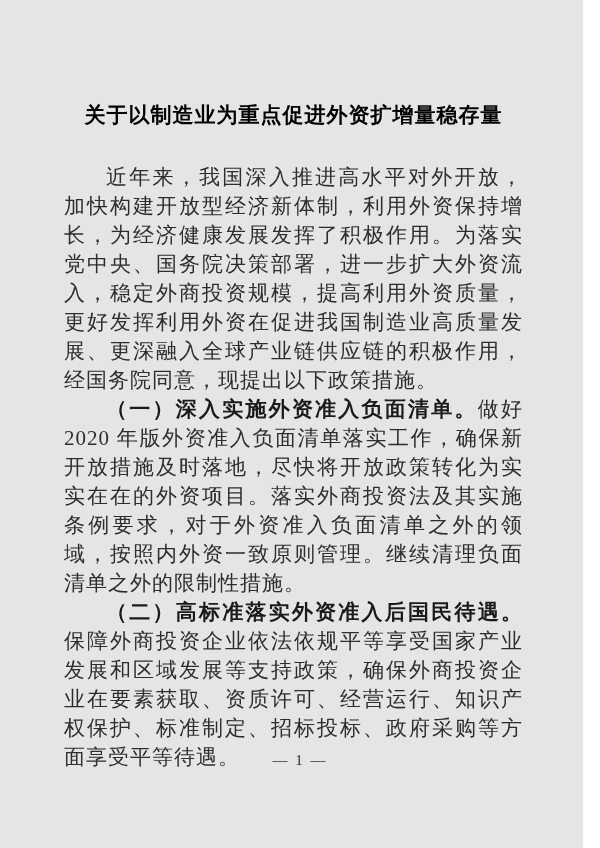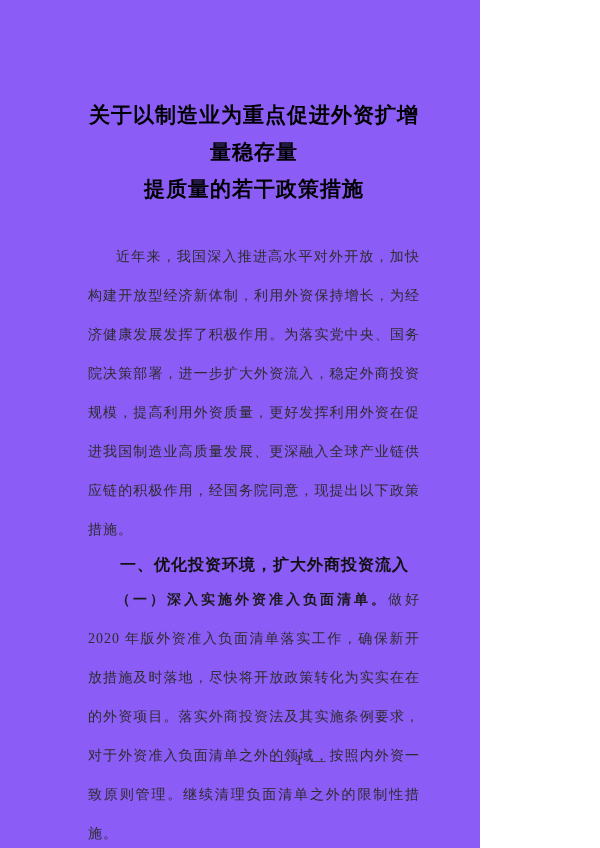--- a/index.html
+++ b/index.html
@@ -9,43 +9,43 @@
   }
   body {
     width: 600px;
     height: 848px;
     overflow: hidden;
     position: relative;
     font-family: "Liberation Serif", serif;
   }
   .page {
     box-sizing: border-box;
-    width: 480px;
+    width: 583px;
     height: 848px;
-    padding: 96px 60px 0 88px;
-    background: #8b5cf6;
+    padding: 96px 60px 0 64px;
+    background: #e5e5e5;
     position: relative;
   }
   .title {
     margin: 0 0 30px 0;
     text-align: center;
     font-family: "Liberation Sans", sans-serif;
     font-weight: bold;
     font-size: 21px;
     line-height: 37px;
     color: #000000;
     letter-spacing: 1px;
   }
   .title .title-line {
     display: block;
   }
   .para {
     margin: 0;
-    font-size: 14px;
-    line-height: 39px;
+    font-size: 21px;
+    line-height: 29px;
     color: #2d2d2d;
     text-align: justify;
     text-indent: 2em;
     letter-spacing: 1px;
   }
   .section-heading {
     margin: 0;
     font-family: "Liberation Sans", sans-serif;
     font-weight: bold;
     font-size: 16px;
@@ -70,26 +70,25 @@
     letter-spacing: 2px;
   }
 </style>
 </head>
 <body>
 
 <div class="page">
 
   <h1 class="title">
     <span class="title-line">关于以制造业为重点促进外资扩增量稳存量</span>
-    <span class="title-line">提质量的若干政策措施</span>
   </h1>
 
   <p class="para">近年来，我国深入推进高水平对外开放，加快构建开放型经济新体制，利用外资保持增长，为经济健康发展发挥了积极作用。为落实党中央、国务院决策部署，进一步扩大外资流入，稳定外商投资规模，提高利用外资质量，更好发挥利用外资在促进我国制造业高质量发展、更深融入全球产业链供应链的积极作用，经国务院同意，现提出以下政策措施。</p>
 
-  <h2 class="section-heading">一、优化投资环境，扩大外商投资流入</h2>
 
   <p class="para"><strong class="lead">（一）深入实施外资准入负面清单。</strong><span>做好 2020 年版外资准入负面清单落实工作，确保新开放措施及时落地，尽快将开放政策转化为实实在在的外资项目。落实外商投资法及其实施条例要求，对于外资准入负面清单之外的领域，按照内外资一致原则管理。继续清理负面清单之外的限制性措施。</span></p>
 
+  <p class="para"><strong class="lead">（二）高标准落实外资准入后国民待遇。</strong><span>保障外商投资企业依法依规平等享受国家产业发展和区域发展等支持政策，确保外商投资企业在要素获取、资质许可、经营运行、知识产权保护、标准制定、招标投标、政府采购等方面享受平等待遇。</span></p>
 
 
   <div class="page-number">— 1 —</div>
 
 </div>
 
 </body></html>

